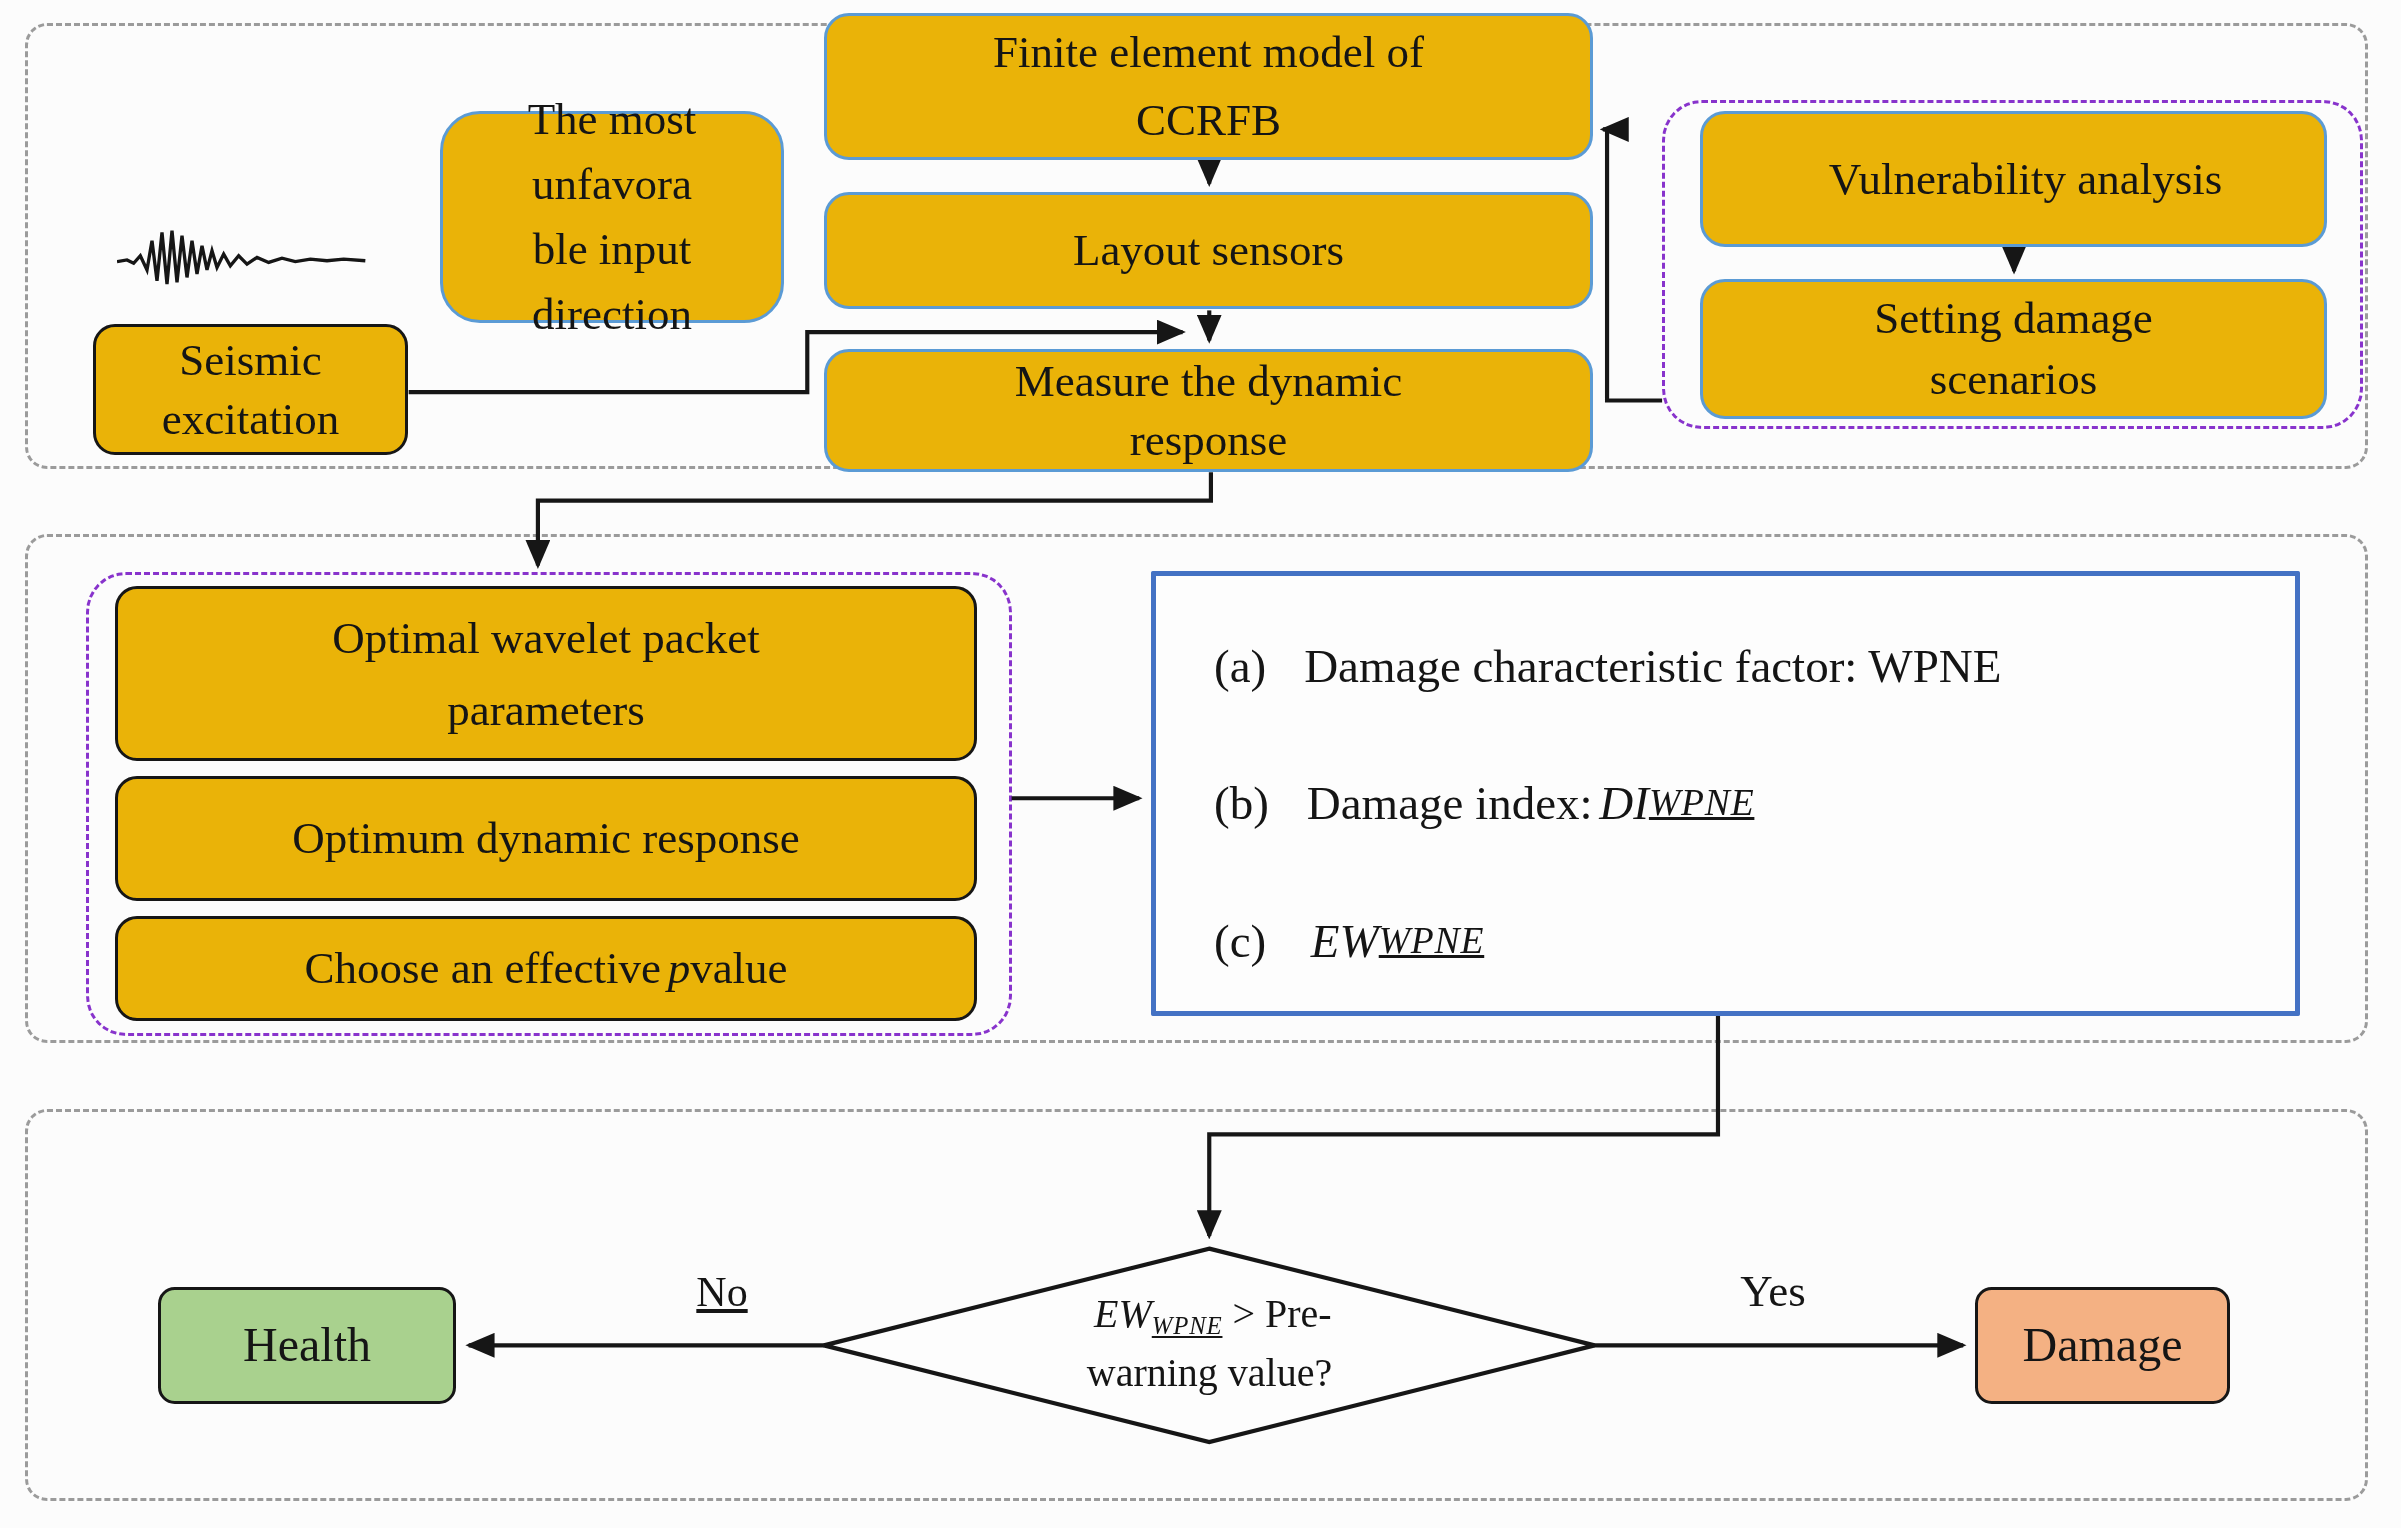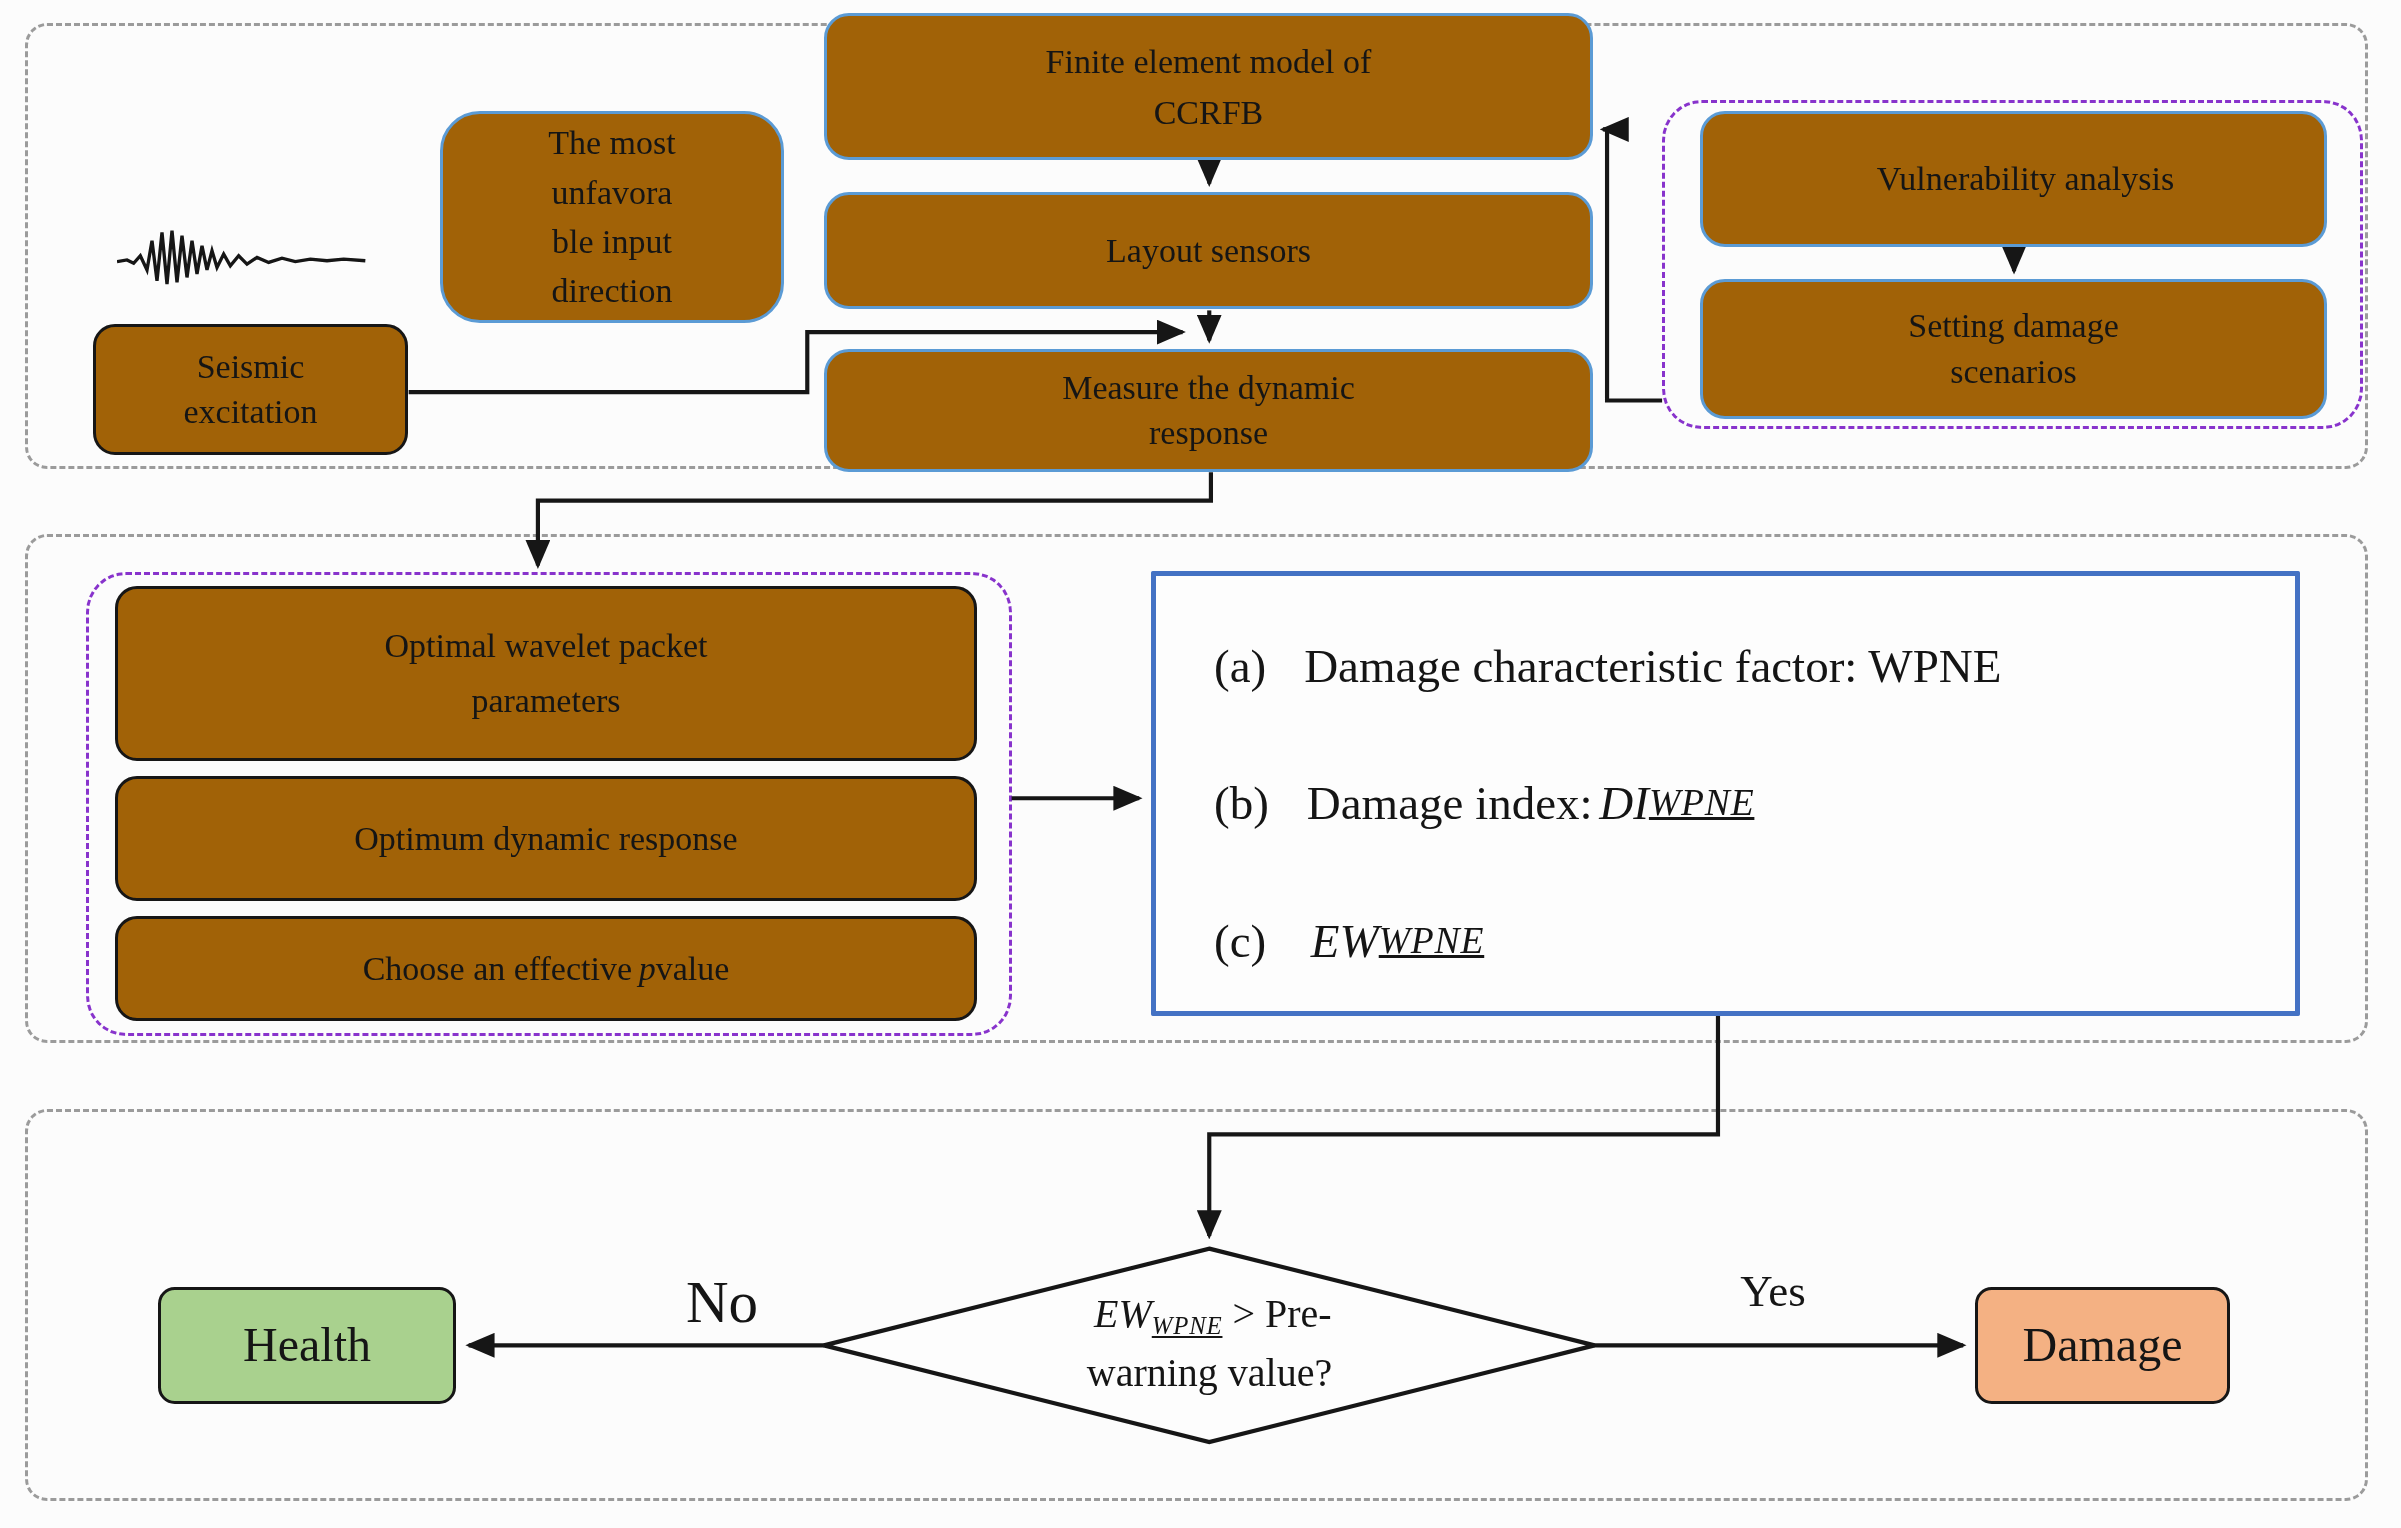--- a/index.html
+++ b/index.html
@@ -12,21 +12,21 @@
   .section{border:3.3px dashed #9b9b9b;border-radius:22px;z-index:1;background:transparent;}
   #sec-top{left:25px;top:23.4px;width:2343px;height:446px;}
   #sec-mid{left:25px;top:534px;width:2343px;height:509px;}
   #sec-bot{left:25px;top:1109px;width:2343px;height:392px;}
   
   .purple{border:3.3px dashed #8833cc;border-radius:40px;z-index:2;}
   #grp-damage-scenarios{left:1662px;top:100px;width:701px;height:329px;}
   #grp-wavelet{left:86px;top:572px;width:926px;height:464px;}
   
   .node{display:flex;align-items:center;justify-content:center;text-align:center;
-        background:#a16207;z-index:5;font-size:34px;line-height:1.35;}
+        background:#eab308;z-index:5;font-size:45px;line-height:1.35;}
   .pre{white-space:pre-line;}
   .blue-node{border:3.3px solid #5b9bd5;border-radius:25px;}
   .black-node{border:3.3px solid #161616;border-radius:22px;}
   #box-fem{left:824px;top:13.3px;width:769px;height:147px;line-height:1.5;}
   #box-layout{left:824px;top:192px;width:769px;height:117px;}
   #box-measure{left:824px;top:349px;width:769px;height:123px;line-height:1.3;}
   #box-direction{left:440px;top:111px;width:344px;height:212px;border-radius:40px;line-height:1.45;}
   #box-seismic{left:93px;top:324px;width:315px;height:131px;line-height:1.3;}
   #box-vuln{left:1700px;top:111px;width:627px;height:136px;padding-left:24px;}
   #box-setting{left:1700px;top:279px;width:627px;height:140px;line-height:1.35;}
@@ -45,21 +45,21 @@
   #item-a{top:624px;}
   #item-b{top:761px;}
   #item-c{top:899px;}
   .item .tag{margin-right:38px;}
   .mbase{font-style:italic;padding-left:6.7px;}
   .msub{font-style:italic;font-size:0.8em;vertical-align:-0.35em;letter-spacing:0.8px;text-decoration:underline;}
   .msub.small{font-size:0.62em;vertical-align:-0.3em;}
   
   #diamond-label{left:934px;top:1285px;width:551px;text-align:center;z-index:6;
                  font-size:40px;line-height:1.45;}
-  #label-no{left:651px;top:1268px;width:142px;text-align:center;font-size:59px;z-index:6;}
+  #label-no{left:651px;top:1268px;width:142px;text-align:center;font-size:42px;z-index:6;text-decoration:underline;}
   #label-yes{left:1702px;top:1265px;width:142px;text-align:center;font-size:45px;z-index:6;}
   
   #flow-svg{left:0;top:0;width:2401px;height:1529px;z-index:3;pointer-events:none;}
   #seismic-icon{left:117px;top:224px;width:250px;height:71px;z-index:5;}
 </style>
 </head>
 <body>
 
 <div class="abs section" id="sec-top"></div>
 <div class="abs section" id="sec-mid"></div>

